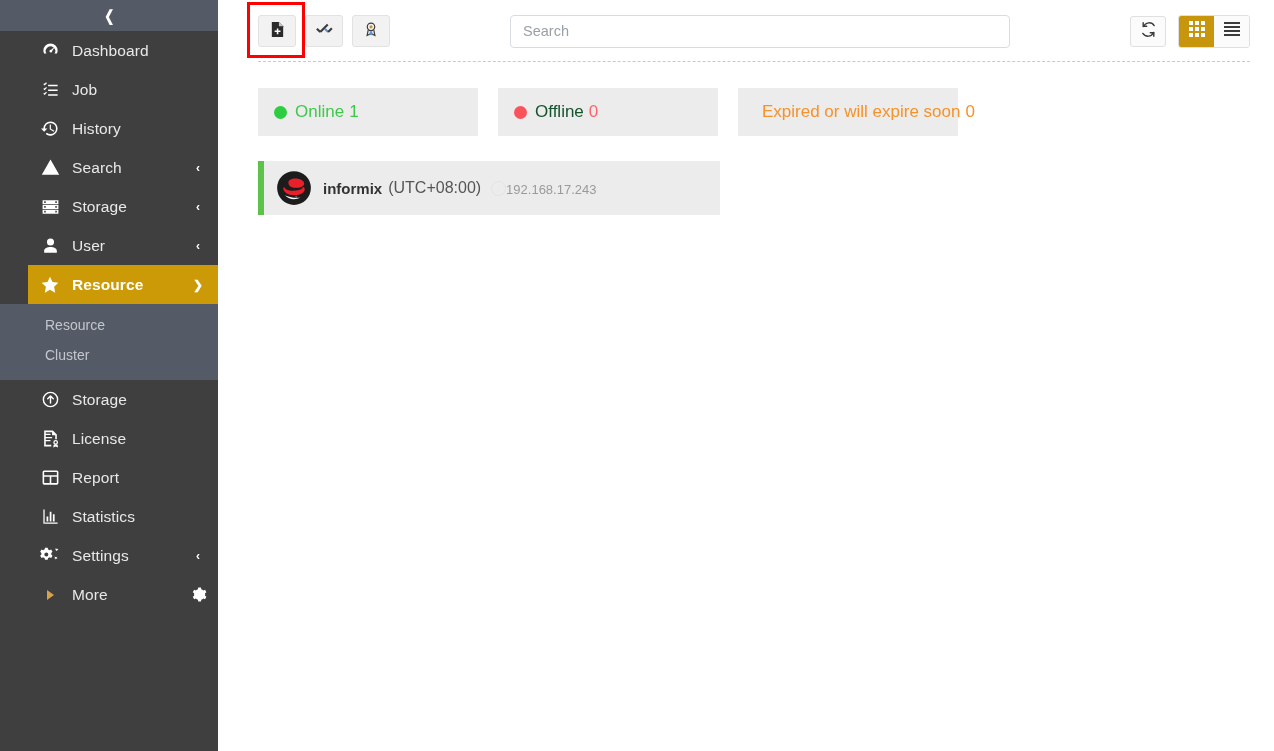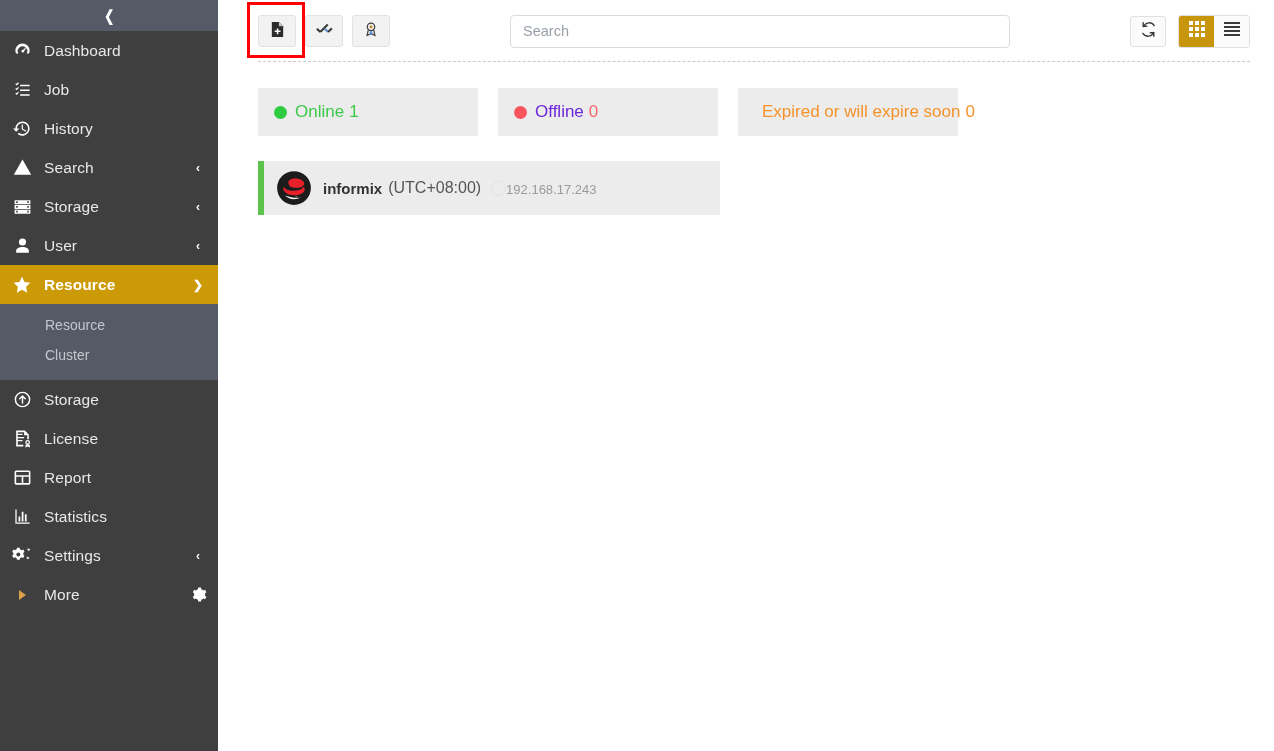--- a/index.html
+++ b/index.html
@@ -22,21 +22,21 @@
     display: flex; align-items: center; justify-content: center;
     cursor: pointer;
   }
   .sb-header .chev {
     color: #ffffff; font-size: 15px; font-weight: bold; line-height: 1;
     transform: scaleX(0.8);
   }
   .sb-item {
     height: 39px; display: flex; align-items: center;
     color: #e8e8e8; font-size: 15.5px; cursor: pointer;
-    position: relative; padding-left: 0;
+    position: relative; padding-left: 0; margin-left: 28px;
   }
   .sb-item .ico {
     width: 44px; min-width: 44px; display: flex;
     align-items: center; justify-content: center;
     color: #ffffff;
   }
   .sb-item .lbl { flex: 1; letter-spacing: .1px; }
   .sb-item .arrow {
     width: 40px; display: flex; align-items: center; justify-content: center;
     color: #ffffff; font-size: 12px; font-weight: bold;
@@ -388,21 +388,21 @@
       <div class="status-row">
 
         <div class="status-card">
           <span class="dot" style="background:#2ecc40"></span>
           <span class="st-label" style="color:#3ec94a">Online</span>
           <span class="st-count" style="color:#3ec94a">1</span>
         </div>
 
         <div class="status-card">
           <span class="dot" style="background:#f9545b"></span>
-          <span class="st-label" style="color:#6d28d9">Offline</span>
+          <span class="st-label" style="color:#14532d">Offline</span>
           <span class="st-count" style="color:#f9656b">0</span>
         </div>
 
         <div class="status-card wide">
           <span class="dot" style="background:#f5921e"></span>
           <span class="st-label" style="color:#f5922a">Expired or will expire soon</span>
           <span class="st-count" style="color:#f5922a">0</span>
         </div>
 
       </div>

